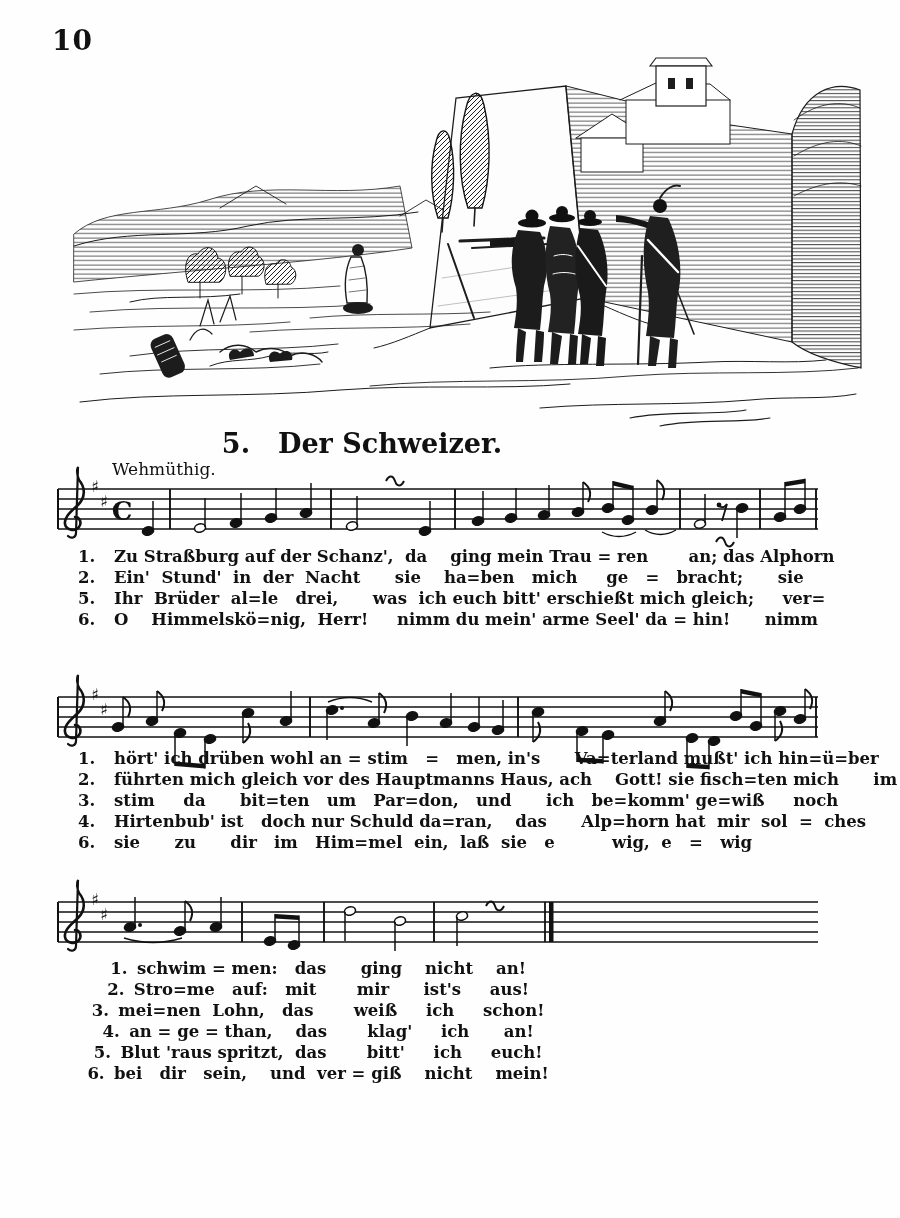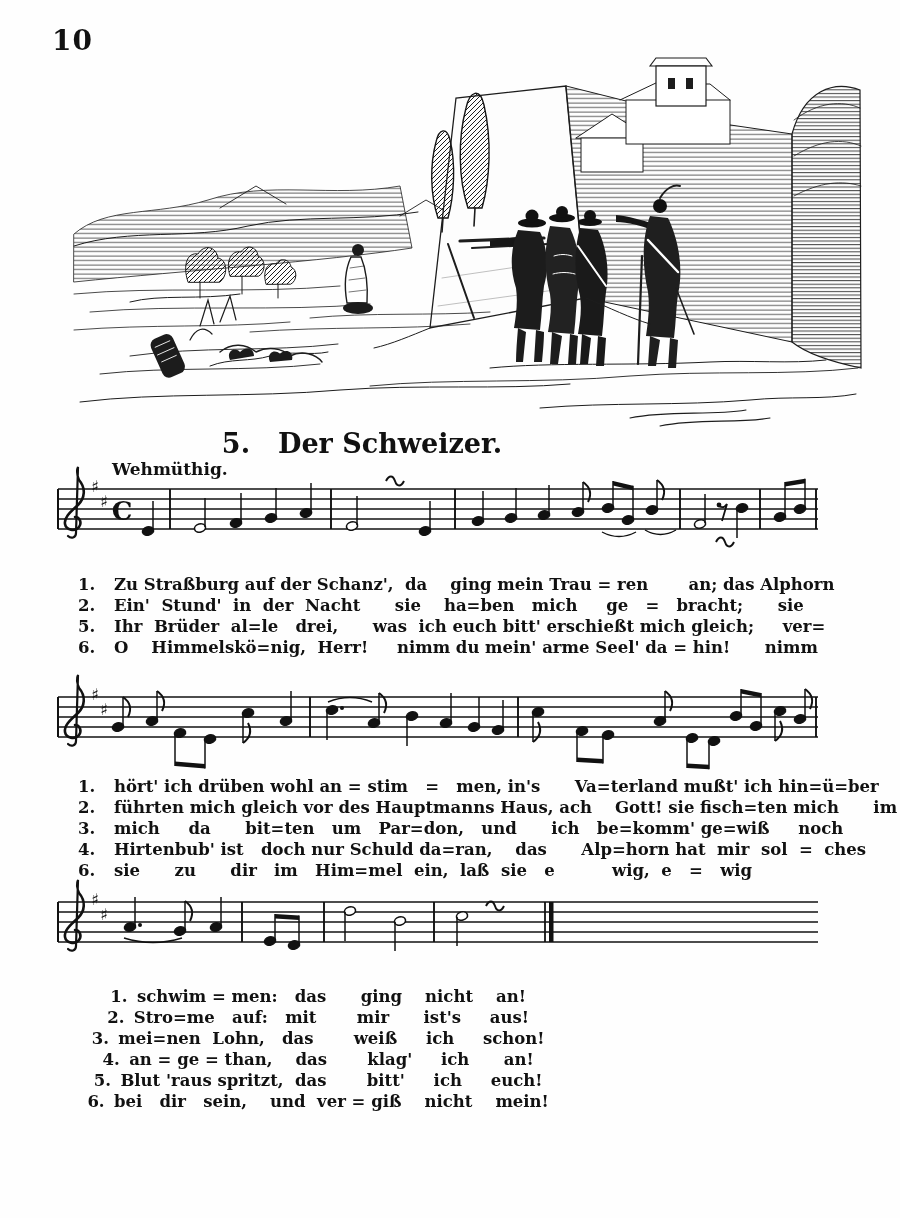--- a/index.html
+++ b/index.html
@@ -3,23 +3,23 @@
 <meta charset="utf-8">
 <style>
   html,body{margin:0;padding:0;}
   body{width:900px;height:1218px;background:#fefefe;position:relative;overflow:hidden;
        font-family:"DejaVu Serif",serif;color:#111;}
   .abs{position:absolute;}
   #pageno{left:52px;top:24px;font-size:28px;font-weight:bold;letter-spacing:1px;}
   #illus{left:70px;top:56px;}
   #title{left:0;top:428px;width:724px;text-align:center;font-size:27px;font-weight:bold;}
   #title .num{margin-right:28px;}
-  #tempo{left:112px;top:459px;font-size:17px;font-weight:bold;text-align:center;}
+  #tempo{left:112px;top:459px;font-size:17px;font-weight:normal;text-align:center;}
   #music{left:0;top:0;width:900px;height:1218px;pointer-events:none;}
-  .vblock{left:78px;margin-top:28px;}
+  .vblock{left:78px;}
   #vb0{top:546px;} #vb1{top:748px;} #vb2{top:958px;text-align:center;}
   .vline{white-space:pre;font-size:16.5px;line-height:21px;font-weight:bold;font-family:"DejaVu Serif",serif;}
   .vnum{display:inline-block;width:36px;}
 </style>
 </head>
 <body>
 
 <div id="pageno" class="abs">10</div>
 
 <svg id="illus" class="abs" width="795" height="378" viewBox="0 0 795 378">
@@ -304,21 +304,21 @@
 
 <div id="vb0" class="abs vblock">
     <div class="vline"><span class="vnum">1.</span><span class="vtext">Zu Straßburg auf der Schanz',  da    ging mein Trau = ren       an; das Alphorn</span></div>
     <div class="vline"><span class="vnum">2.</span><span class="vtext">Ein'  Stund'  in  der  Nacht      sie    ha=ben   mich     ge   =   bracht;      sie</span></div>
     <div class="vline"><span class="vnum">5.</span><span class="vtext">Ihr  Brüder  al=le   drei,      was  ich euch bitt' erschießt mich gleich;     ver=</span></div>
     <div class="vline"><span class="vnum">6.</span><span class="vtext">O    Himmelskö=nig,  Herr!     nimm du mein' arme Seel' da = hin!      nimm</span></div>
   </div>
 <div id="vb1" class="abs vblock">
     <div class="vline"><span class="vnum">1.</span><span class="vtext">hört' ich drüben wohl an = stim   =   men, in's      Va=terland mußt' ich hin=ü=ber</span></div>
     <div class="vline"><span class="vnum">2.</span><span class="vtext">führten mich gleich vor des Hauptmanns Haus, ach    Gott! sie fisch=ten mich      im</span></div>
-    <div class="vline"><span class="vnum">3.</span><span class="vtext">mich     da      bit=ten   um   Par=don,   und      ich   be=komm' ge=wiß     noch</span></div>
+    <div class="vline"><span class="vnum">3.</span><span class="vtext">stim     da      bit=ten   um   Par=don,   und      ich   be=komm' ge=wiß     noch</span></div>
     <div class="vline"><span class="vnum">4.</span><span class="vtext">Hirtenbub' ist   doch nur Schuld da=ran,    das      Alp=horn hat  mir  sol  =  ches</span></div>
     <div class="vline"><span class="vnum">6.</span><span class="vtext">sie      zu      dir   im   Him=mel  ein,  laß  sie   e          wig,  e   =   wig</span></div>
   </div>
 <div id="vb2" class="abs vblock">
     <div class="vline"><span class="vnum">1.</span><span class="vtext">schwim = men:   das      ging    nicht    an!</span></div>
     <div class="vline"><span class="vnum">2.</span><span class="vtext">Stro=me   auf:   mit       mir      ist's     aus!</span></div>
     <div class="vline"><span class="vnum">3.</span><span class="vtext">mei=nen  Lohn,   das       weiß     ich     schon!</span></div>
     <div class="vline"><span class="vnum">4.</span><span class="vtext">an = ge = than,    das       klag'     ich      an!</span></div>
     <div class="vline"><span class="vnum">5.</span><span class="vtext">Blut 'raus spritzt,  das       bitt'     ich     euch!</span></div>
     <div class="vline"><span class="vnum">6.</span><span class="vtext">bei   dir   sein,    und  ver = giß    nicht    mein!</span></div>

